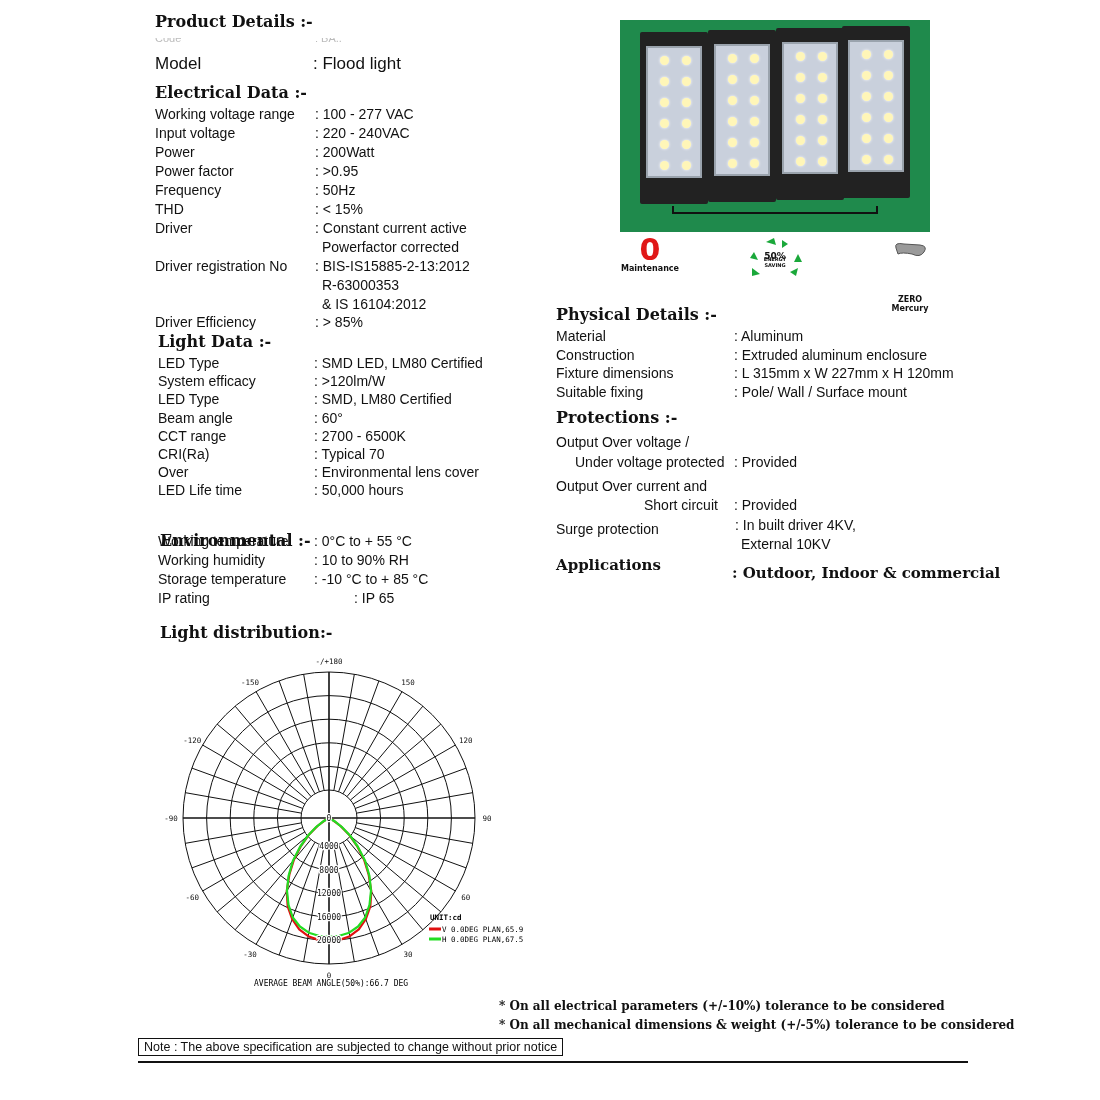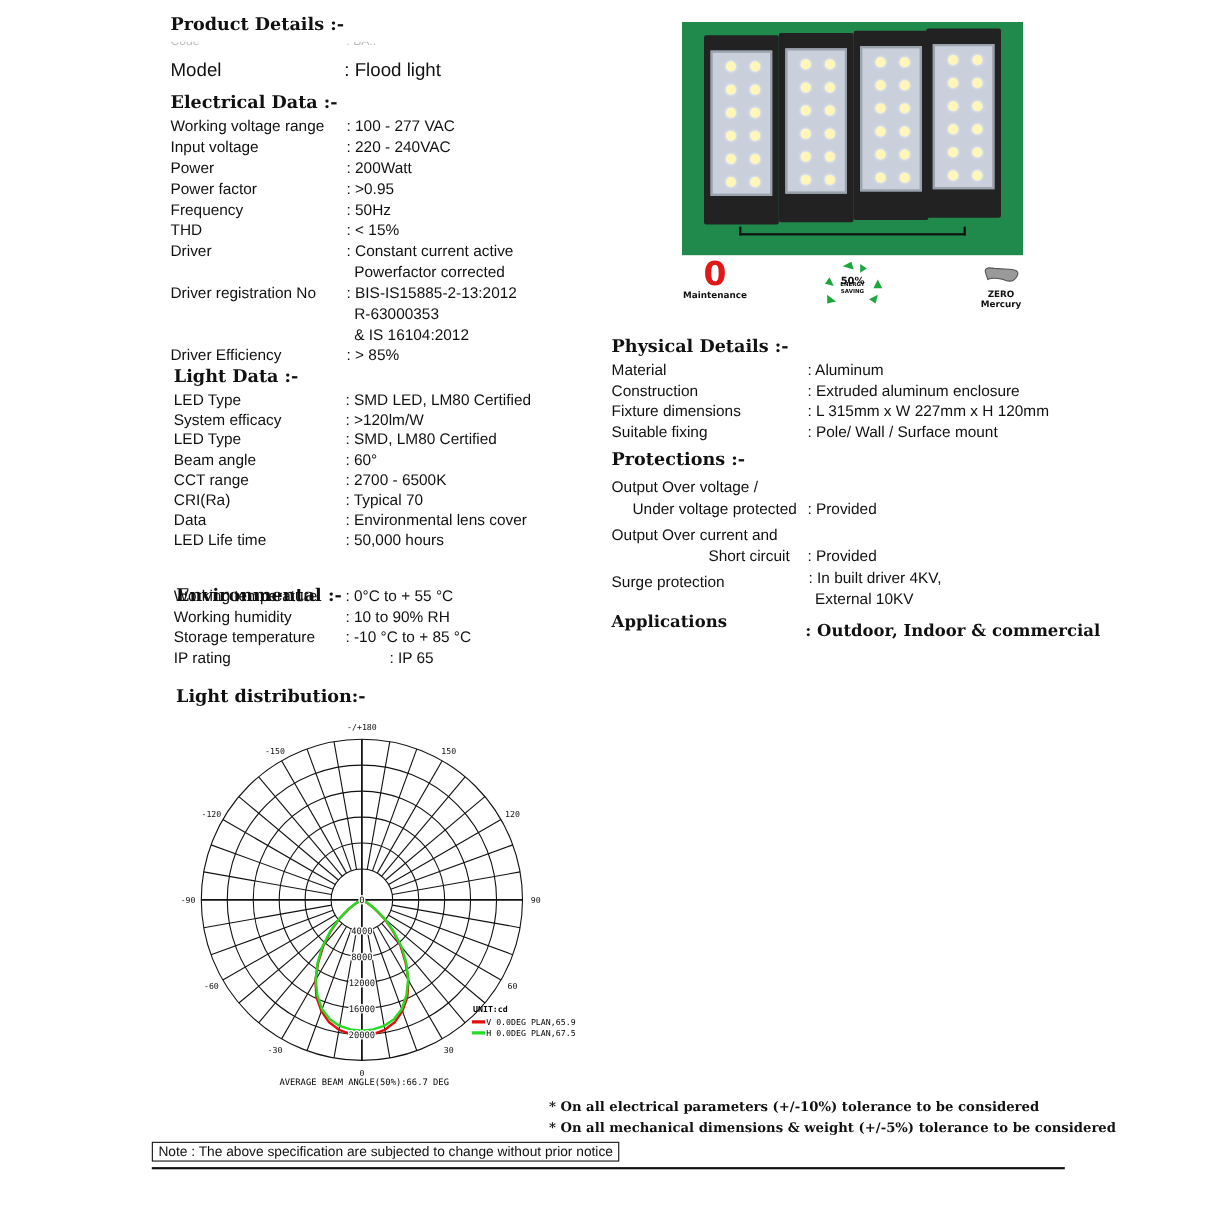--- a/index.html
+++ b/index.html
@@ -98,21 +98,21 @@
     </div>
     <div class="row" style="left: 158px; top: 427.8px;">
       <span class="k">CCT range</span>
       <span class="v" style="left: 156px;">: 2700 - 6500K</span>
     </div>
     <div class="row" style="left: 158px; top: 446px;">
       <span class="k">CRI(Ra)</span>
       <span class="v" style="left: 156px;">: Typical 70</span>
     </div>
     <div class="row" style="left: 158px; top: 464.2px;">
-      <span class="k">Data</span>
+      <span class="k">Over</span>
       <span class="v" style="left: 156px;">: Environmental lens cover</span>
     </div>
     <div class="row" style="left: 158px; top: 482.4px;">
       <span class="k">LED Life time</span>
       <span class="v" style="left: 156px;">: 50,000 hours</span>
     </div>
   </div>
 
 <div class="abs h" style="left:160px;top:509px;margin-top:22px;">Environmental :-</div>
 <div id="env">
@@ -295,21 +295,21 @@
     <path d="M50 36 L58 32 L56 40 Z" fill="#1aa83a"></path>
   </svg>
   <div class="abs" style="left:0;width:70px;top:16px;font-size:9px;line-height:9px;">50%</div>
   <div class="abs" style="left:0;width:70px;top:20px;font-size:5px;line-height:6px;">ENERGY</div>
   <div class="abs" style="left:0;width:70px;top:26px;font-size:5px;line-height:6px;">SAVING</div>
 </div>
 <div class="abs badge" style="left:882px;top:240px;width:56px;">
   <svg width="40" height="20">
       <path d="M6 8 Q4 2 14 4 L30 5 Q38 6 34 12 Q30 18 22 14 Q12 12 8 14 Z" fill="#9a9a9a" stroke="#555" stroke-width="1"></path>
     </svg>
-  <div style="font-size:8px;line-height:8px;">ZERO</div>
+  <div style="font-size:8px;line-height:8px;margin-top:32px;">ZERO</div>
   <div style="font-size:8px;line-height:9px;">Mercury</div>
 </div>
 
 <div class="abs h" style="left:556px;top:305px;">Physical Details :-</div>
 <div id="phys">
     <div class="row" style="left: 556px; top: 328px;">
       <span class="k">Material</span>
       <span class="v" style="left: 178px;">: Aluminum</span>
     </div>
     <div class="row" style="left: 556px; top: 346.5px;">

